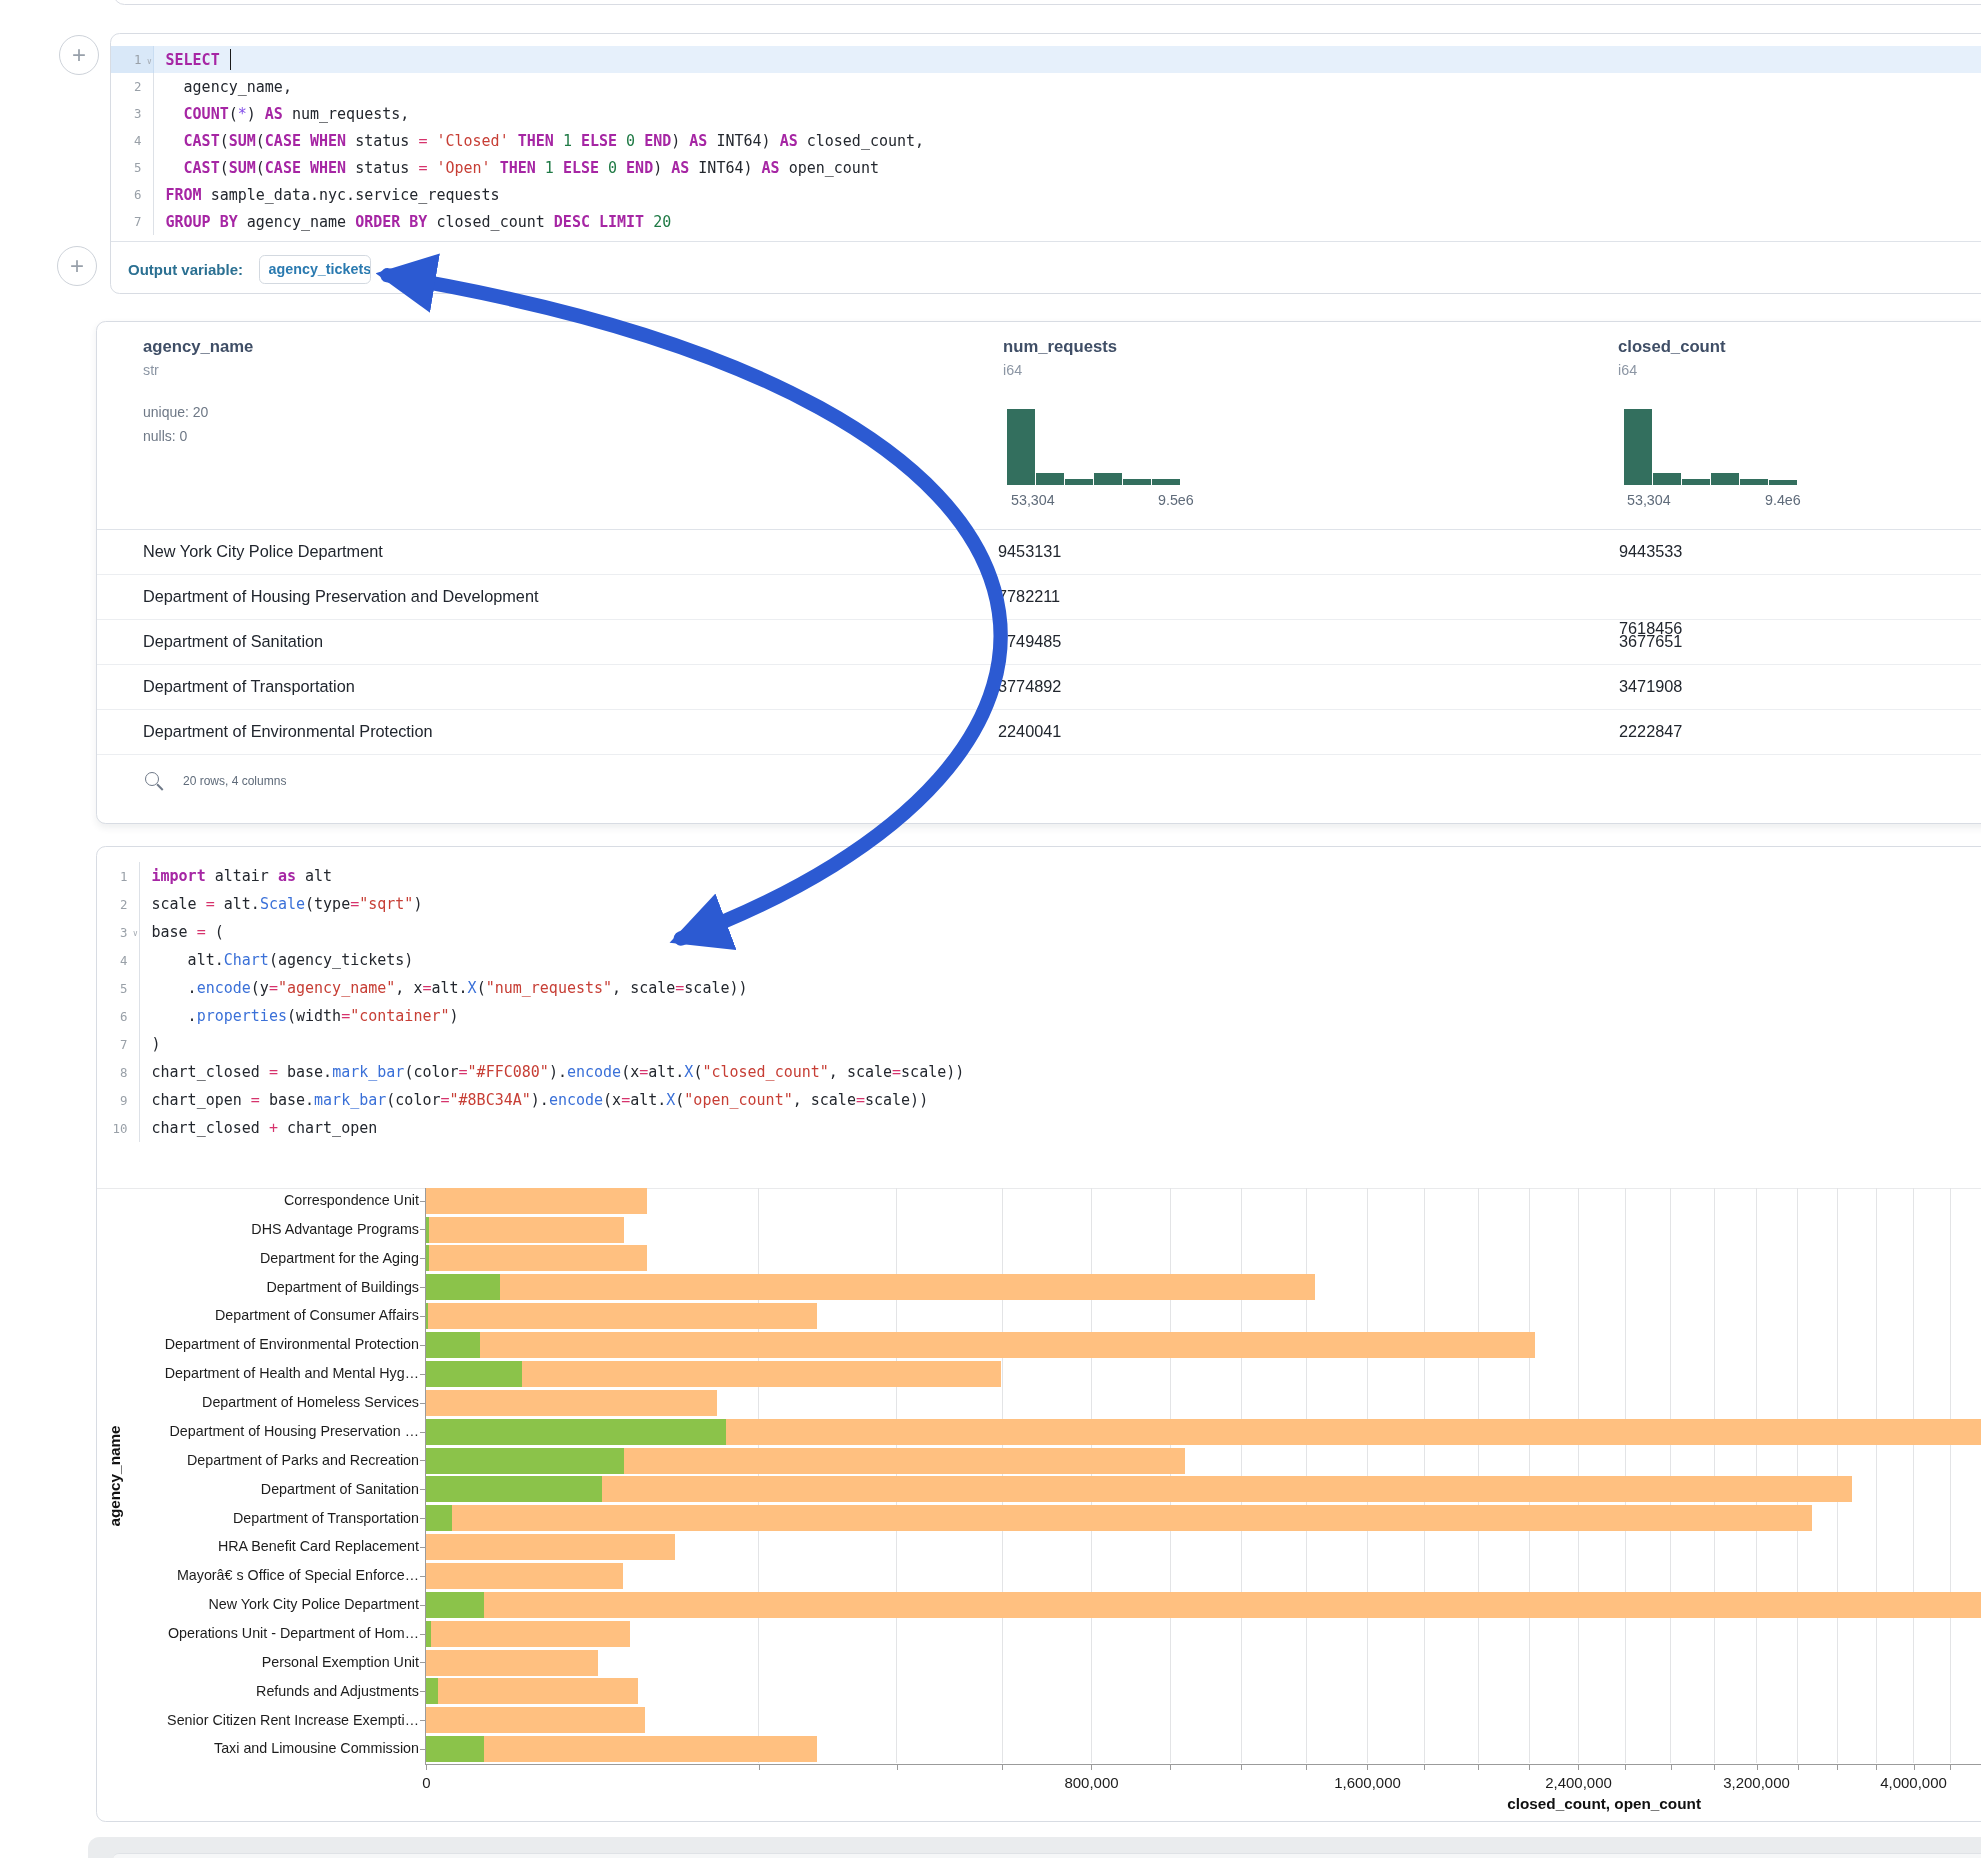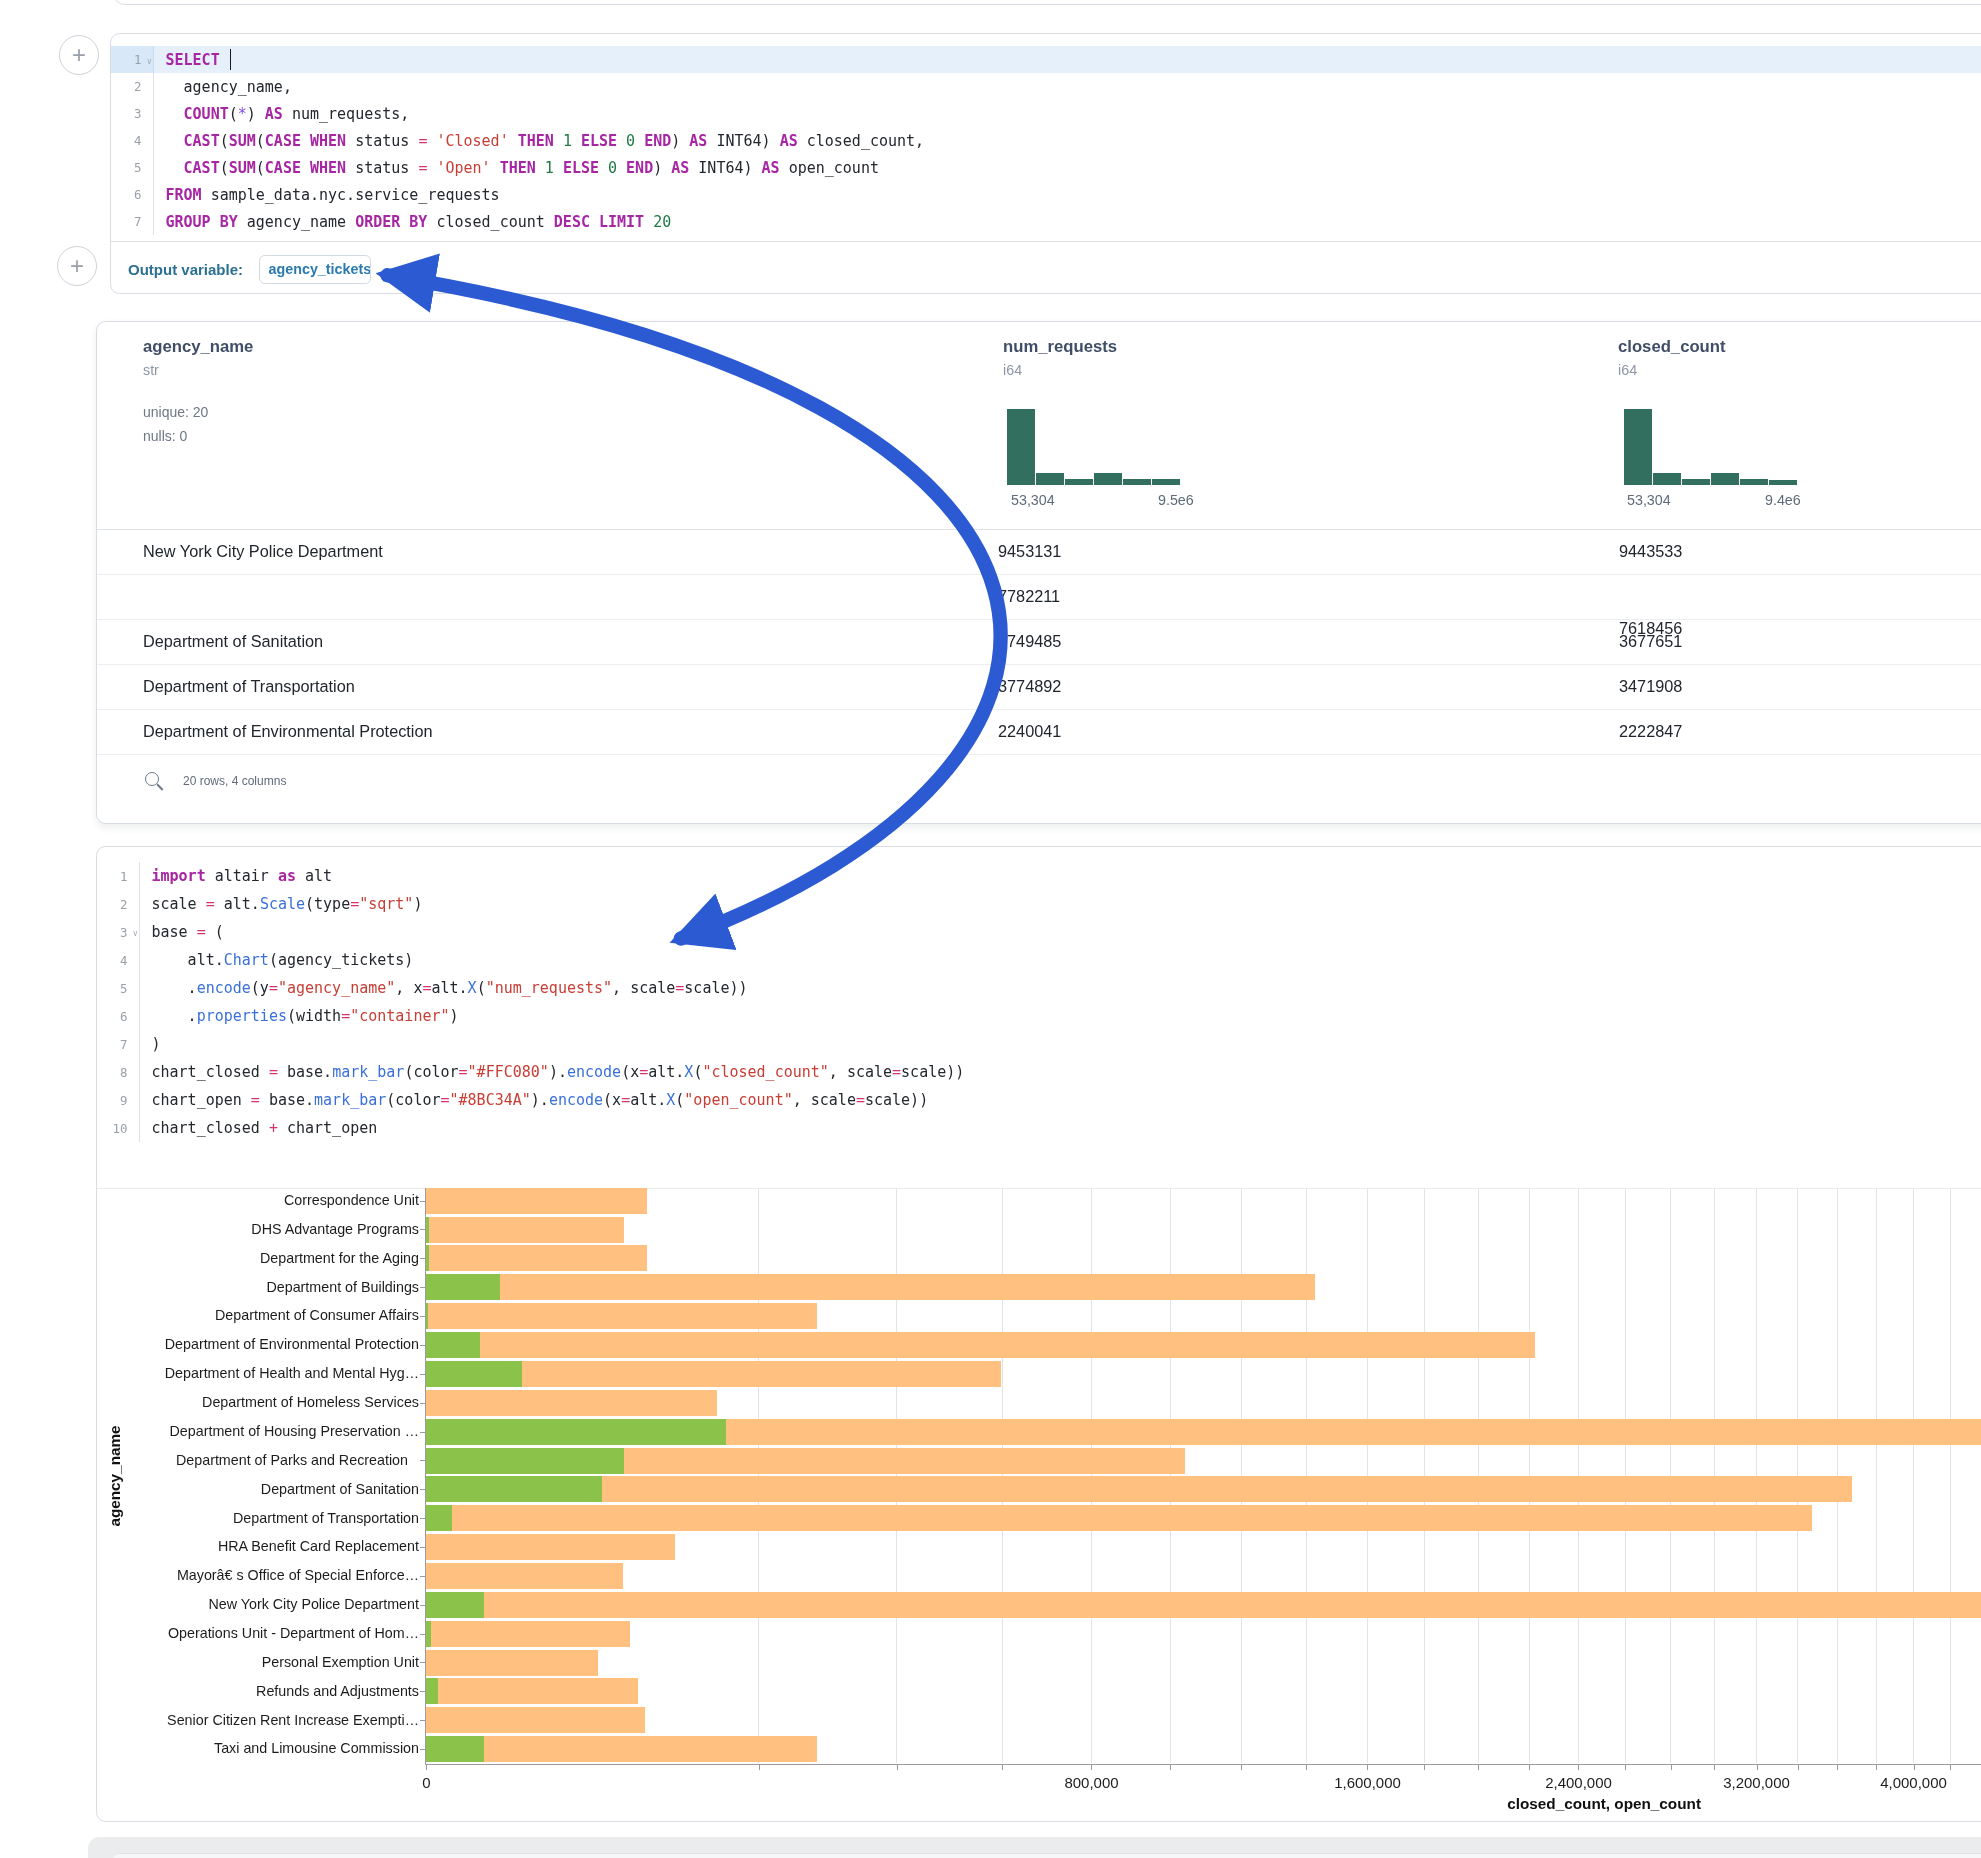--- a/index.html
+++ b/index.html
@@ -117,20 +117,21 @@
     <div class="hist-lab" style="left:1668px;top:170px;">9.4e6</div>
 
     <div class="tbl-divider" style="top:207px;"></div>
     <div id="table-body" style="position:absolute;left:0;right:0;top:207px;height:225px;">
         <div class="tr" style="top: 0px;">
           <div class="td" style="left: 46px; width: 822px;">New York City Police Department</div>
           <div class="td" style="left: 901px; width: 306px;">9453131</div>
           <div class="td" style="left: 1522px; width: 306px;">9443533</div>
         </div>
         <div class="tr" style="top: 45px;">
+          <div class="td" style="left: 46px; width: 822px;">Department of Housing Preservation and Development</div>
           <div class="td" style="left: 901px; width: 306px;">7782211</div>
           <div class="td" style="left: 1522px; width: 306px; margin-top: 32px;">7618456</div>
         </div>
         <div class="tr" style="top: 90px;">
           <div class="td" style="left: 46px; width: 822px;">Department of Sanitation</div>
           <div class="td" style="left: 901px; width: 306px;">3749485</div>
           <div class="td" style="left: 1522px; width: 306px;">3677651</div>
         </div>
         <div class="tr" style="top: 135px;">
           <div class="td" style="left: 46px; width: 822px;">Department of Transportation</div>
@@ -216,21 +217,21 @@
       <div class="ytick" style="left: 420px; top: 1374px;"></div>
       <div class="bar" style="left: 426px; top: 1361px; width: 575px; background: rgb(255, 192, 128);"></div>
       <div class="bar" style="left: 426px; top: 1361px; width: 96px; background: rgb(139, 195, 74);"></div>
       <div class="ylab" style="left: 96px; width: 323px; top: 1394px;">Department of Homeless Services</div>
       <div class="ytick" style="left: 420px; top: 1403px;"></div>
       <div class="bar" style="left: 426px; top: 1390px; width: 291px; background: rgb(255, 192, 128);"></div>
       <div class="ylab" style="left: 96px; width: 323px; top: 1423px;">Department of Housing Preservation …</div>
       <div class="ytick" style="left: 420px; top: 1432px;"></div>
       <div class="bar" style="left: 426px; top: 1419px; width: 1555px; background: rgb(255, 192, 128);"></div>
       <div class="bar" style="left: 426px; top: 1419px; width: 300px; background: rgb(139, 195, 74);"></div>
-      <div class="ylab" style="left: 85px; width: 323px; top: 1452px;">Department of Parks and Recreation</div>
+      <div class="ylab" style="left: 96px; width: 323px; top: 1452px;">Department of Parks and Recreation</div>
       <div class="ytick" style="left: 420px; top: 1460px;"></div>
       <div class="bar" style="left: 426px; top: 1448px; width: 759px; background: rgb(255, 192, 128);"></div>
       <div class="bar" style="left: 426px; top: 1448px; width: 198px; background: rgb(139, 195, 74);"></div>
       <div class="ylab" style="left: 96px; width: 323px; top: 1481px;">Department of Sanitation</div>
       <div class="ytick" style="left: 420px; top: 1489px;"></div>
       <div class="bar" style="left: 426px; top: 1476px; width: 1426px; background: rgb(255, 192, 128);"></div>
       <div class="bar" style="left: 426px; top: 1476px; width: 176px; background: rgb(139, 195, 74);"></div>
       <div class="ylab" style="left: 96px; width: 323px; top: 1510px;">Department of Transportation</div>
       <div class="ytick" style="left: 420px; top: 1518px;"></div>
       <div class="bar" style="left: 426px; top: 1505px; width: 1386px; background: rgb(255, 192, 128);"></div>

